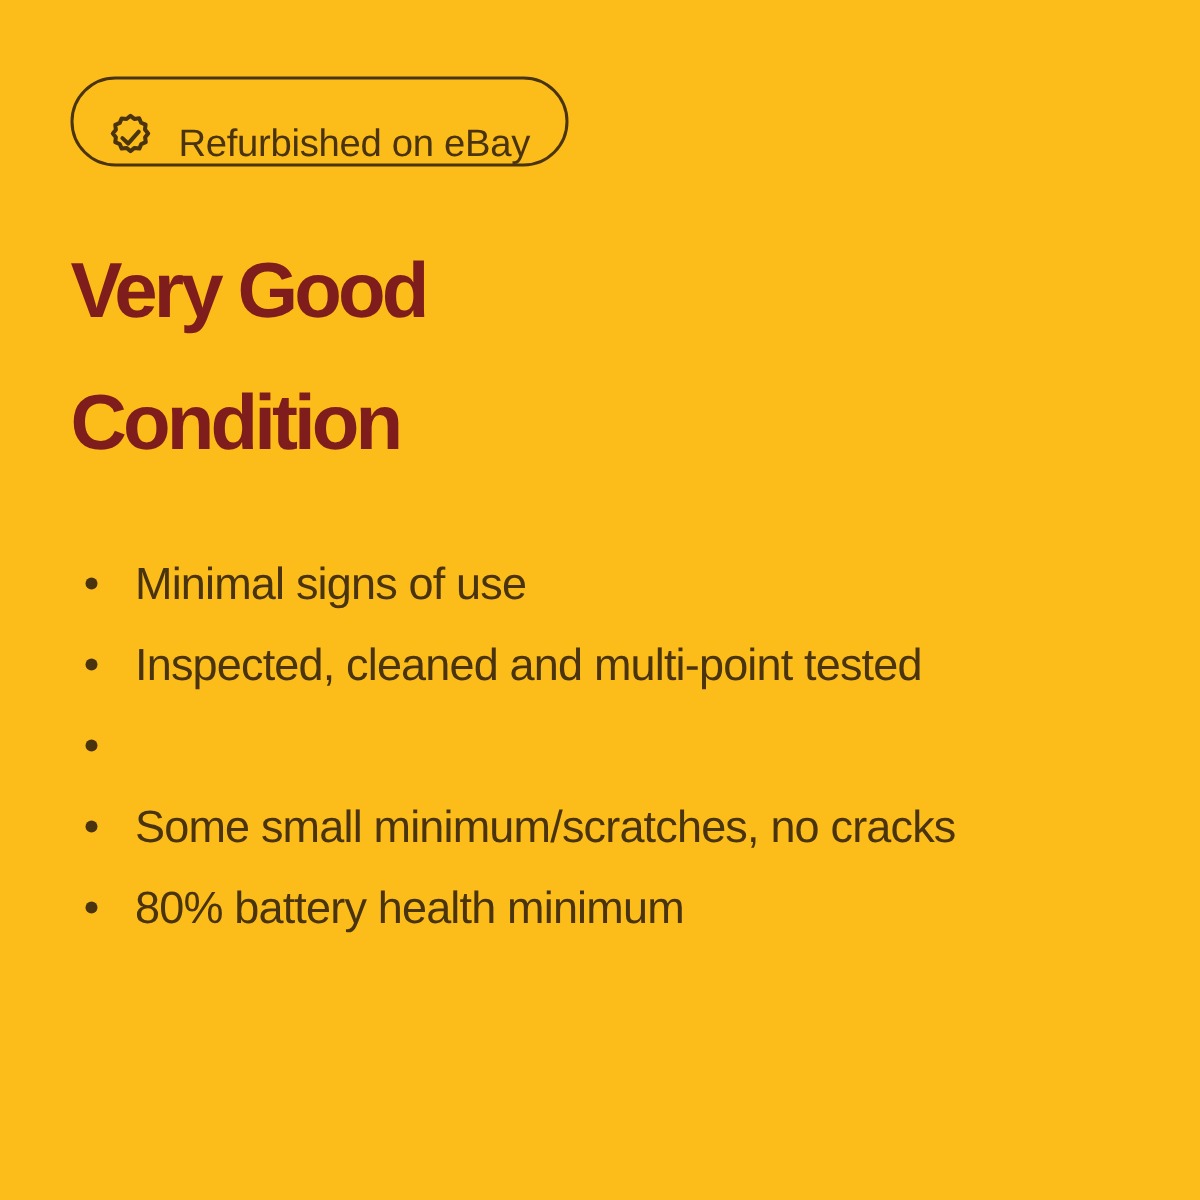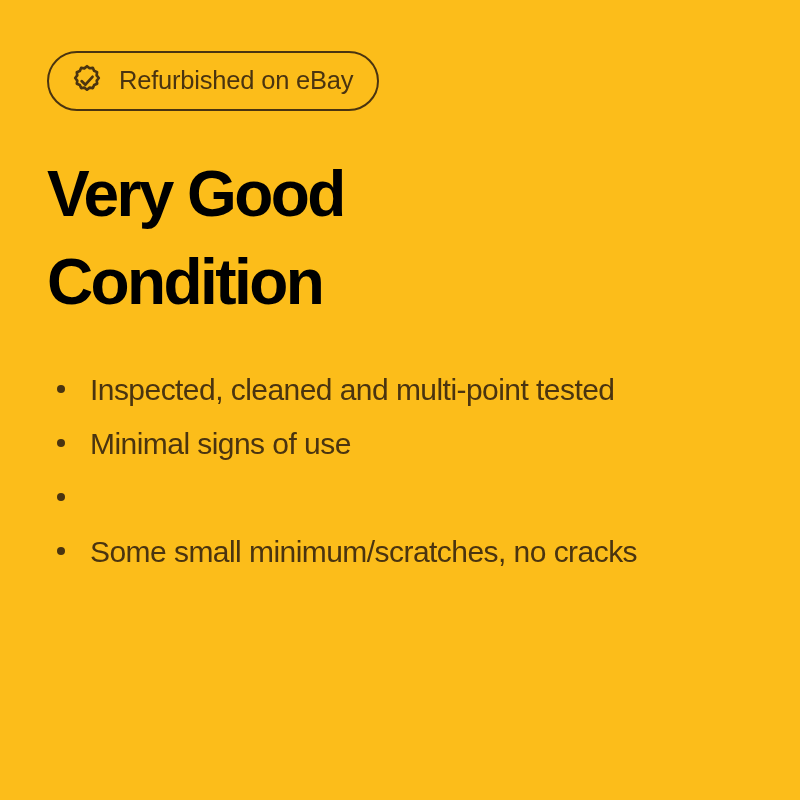--- a/index.html
+++ b/index.html
@@ -22,21 +22,21 @@
   }
 
   
   .badge {
     position: absolute;
     left: 47px;
     top: 51px;
     height: 60px;
     box-sizing: border-box;
     display: inline-flex;
-    align-items: center;
+    align-items: flex-end;
     gap: 15px;
     padding: 0 24px 0 21px;
     border: 2.5px solid #4A3410;
     border-radius: 34px;
     background: transparent;
   }
   .badge-icon {
     width: 34px;
     height: 34px;
     display: block;
@@ -55,25 +55,25 @@
     line-height: 1;
     white-space: nowrap;
   }
 
   
   .headline {
     position: absolute;
     left: 47px;
     top: 150px;
     margin: 0;
-    font-size: 64px;
+    font-size: 52px;
     font-weight: 700;
     line-height: 88px;
     letter-spacing: -2.6px;
-    color: #000000;
+    color: #7f1d1d;
     white-space: pre-line;
   }
 
   
   .features {
     position: absolute;
     left: 56px;
     top: 362px;
     margin: 0;
     padding: 0;
@@ -124,28 +124,32 @@
     </span>
     <span class="badge-label">Refurbished on eBay</span>
   </div>
 
   <h1 class="headline">Very Good
 Condition</h1>
 
   <ul class="features">
     <li class="feature-item">
       <span class="feature-bullet"></span>
-      <span class="feature-text">Inspected, cleaned and multi-point tested</span>
+      <span class="feature-text">Minimal signs of use</span>
     </li>
     <li class="feature-item">
       <span class="feature-bullet"></span>
-      <span class="feature-text">Minimal signs of use</span>
+      <span class="feature-text">Inspected, cleaned and multi-point tested</span>
     </li>
     <li class="feature-item">
       <span class="feature-bullet"></span>
     </li>
     <li class="feature-item">
       <span class="feature-bullet"></span>
       <span class="feature-text">Some small minimum/scratches, no cracks</span>
     </li>
+    <li class="feature-item">
+      <span class="feature-bullet"></span>
+      <span class="feature-text">80% battery health minimum</span>
+    </li>
   </ul>
 
 </div>
 
 </body></html>

